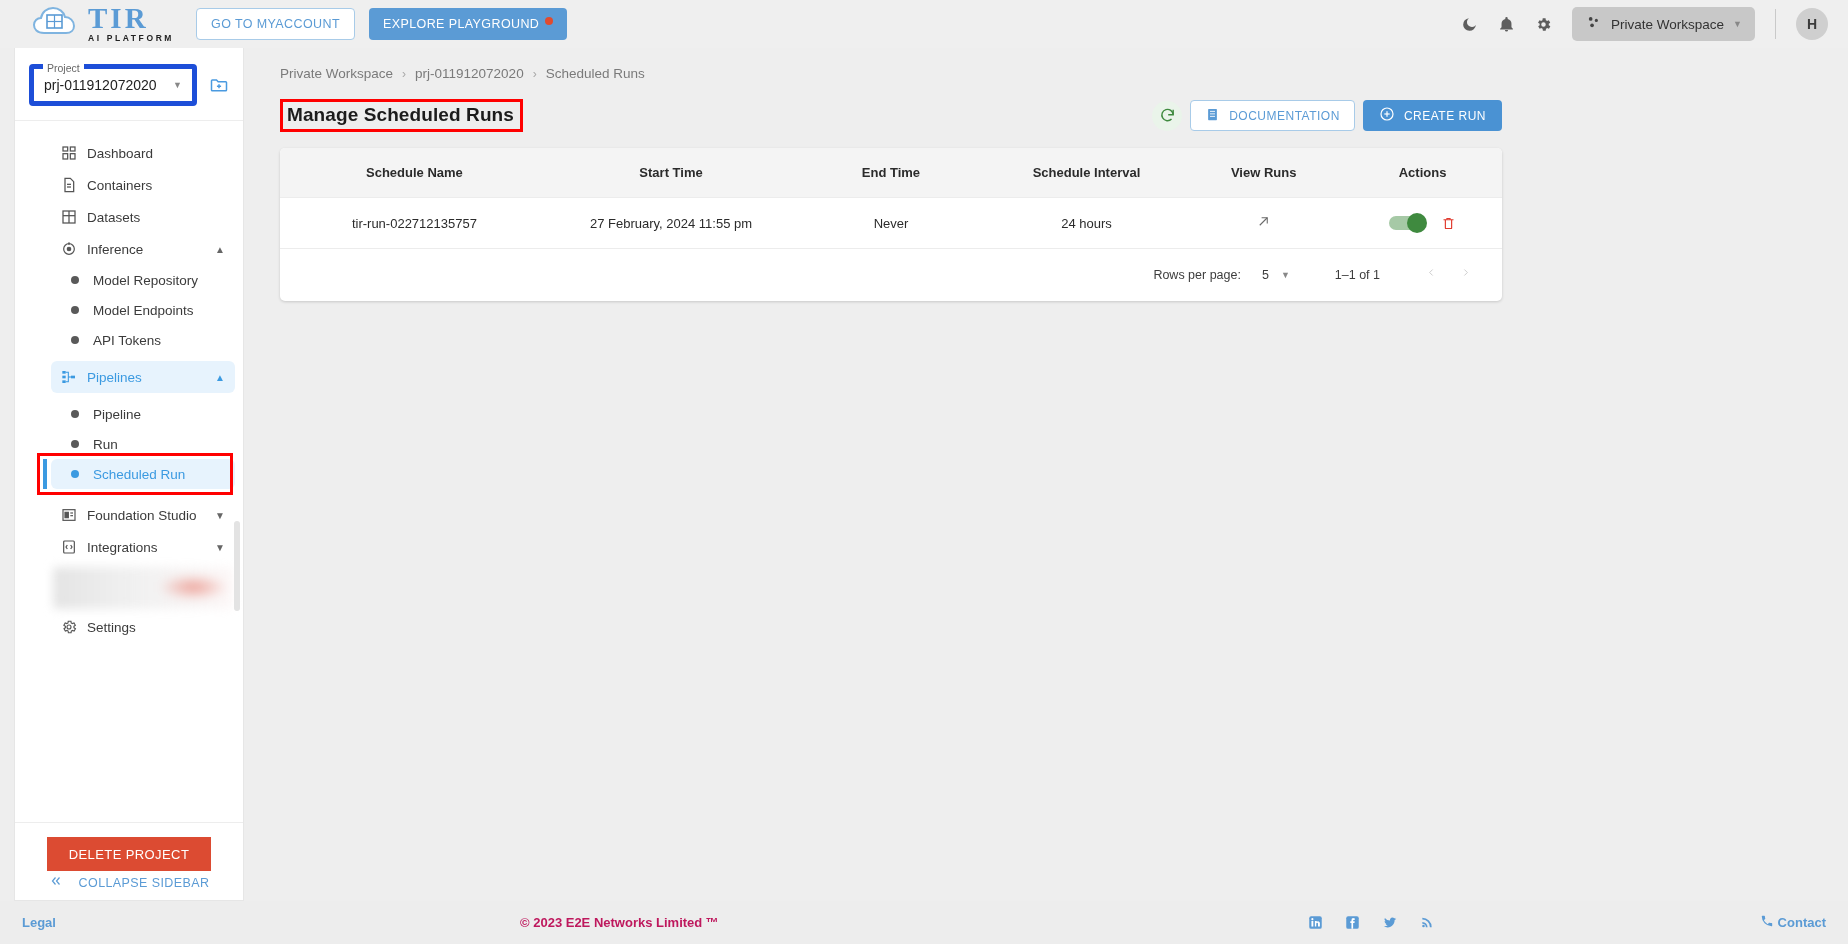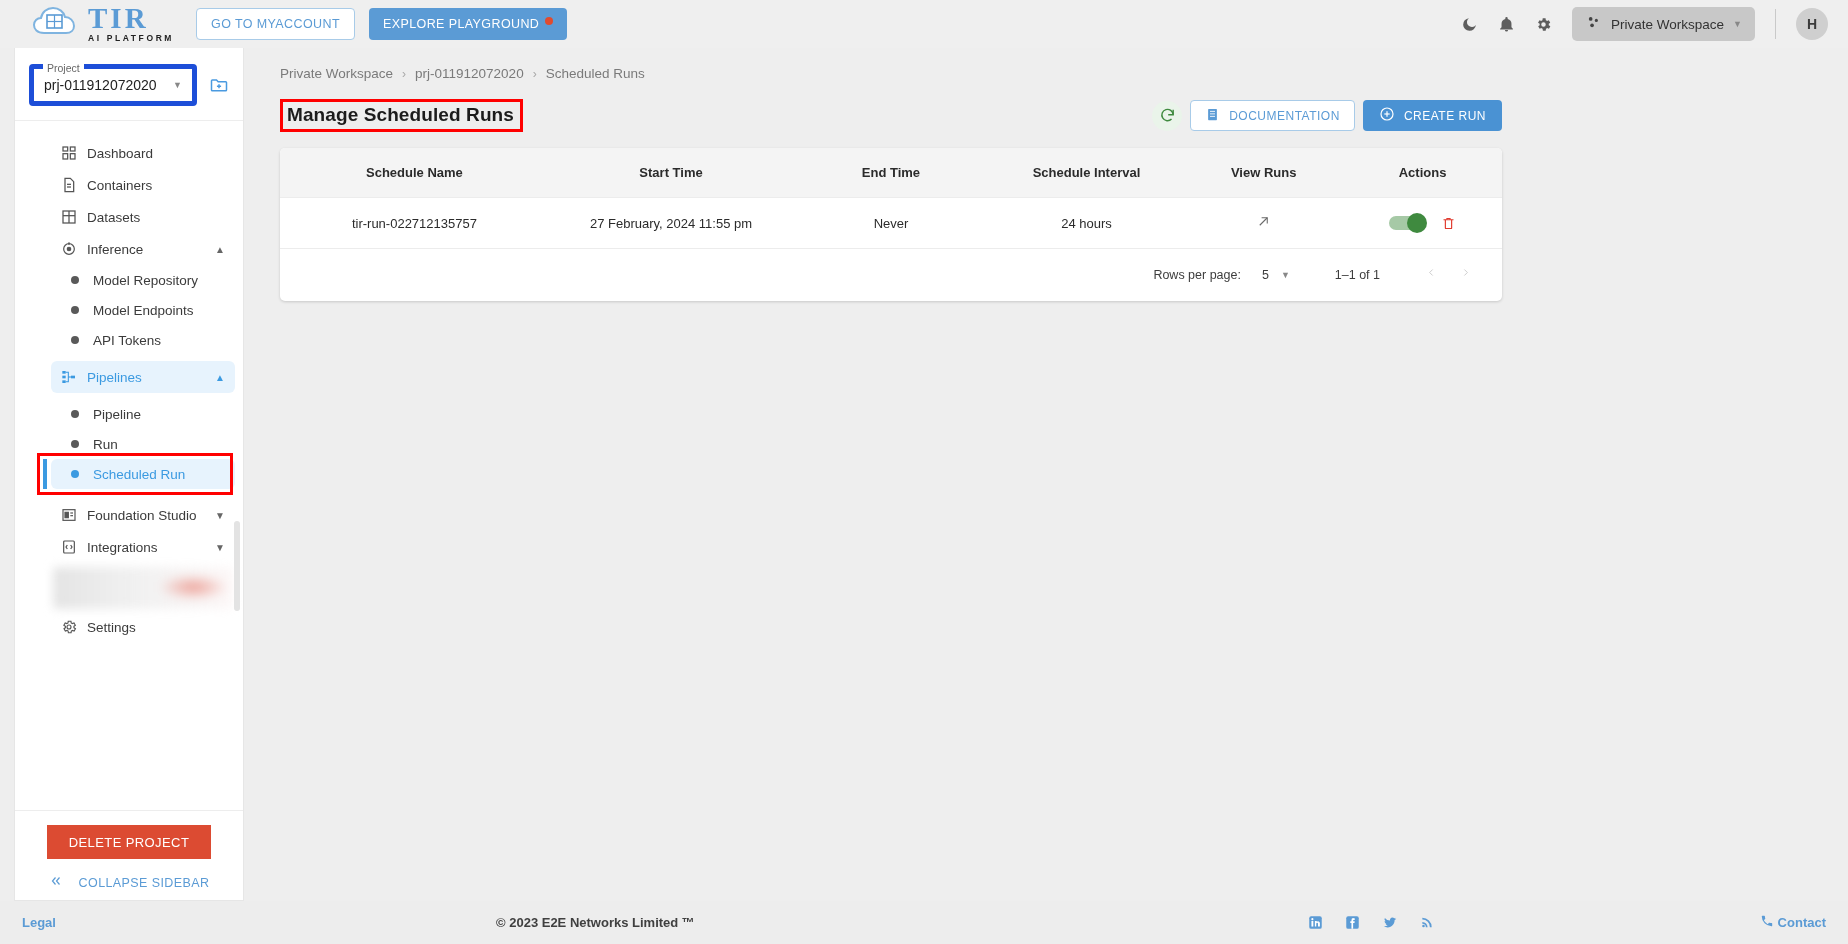--- a/index.html
+++ b/index.html
@@ -112,21 +112,21 @@
 
   .sidebar-bottom { border-top: 1px solid #ededed; padding: 14px 0 10px 0; }
   .delete-btn {
     display: block; margin: 0 auto; width: 164px; height: 34px;
     background: #dc4b32; color: #fff; border: none; border-radius: 0;
     font-size: 13px; letter-spacing: .4px; cursor: pointer;
     font-family: Liberation Sans, sans-serif;
   }
   .collapse {
     display: flex; align-items: center; justify-content: center; gap: 16px;
-    margin-top: 16px; color: #5b9bd5; font-size: 12.5px; letter-spacing: .4px; cursor: pointer;
+    margin-top: 4px; color: #5b9bd5; font-size: 12.5px; letter-spacing: .4px; cursor: pointer;
   }
 
   
   .main { position: absolute; top: 48px; left: 244px; right: 0; bottom: 43px; padding: 0 22px; }
   .breadcrumb { display: flex; align-items: center; gap: 9px; font-size: 13.5px; color: #7a7a7a; padding: 18px 0 0 14px; }
   .bc-sep { color: #a9a9a9; font-size: 12px; }
   .title-row { display: flex; align-items: center; margin: 18px 0 0 0; padding-left: 14px; }
   .page-title {
     font-size: 19px; font-weight: bold; color: #1c1c1c; letter-spacing: .1px;
     border: 3px solid #f00; padding: 2px 6px 3px 4px; display: inline-block;
@@ -181,21 +181,21 @@
   .range { margin: 0 34px 0 44px; }
   .pg-btn { color: #c4c4c4; padding: 0 12px; cursor: pointer; font-size: 17px; }
 
   
   .footer {
     position: absolute; bottom: 0; left: 0; width: 1848px; height: 43px;
     background: #ededed; display: flex; align-items: center; padding: 0 22px;
     font-size: 13px; color: #5b9bd5; font-weight: bold;
   }
   .footer-legal { cursor: pointer; }
-  .footer-copy { position: absolute; left: 496px; color: #404040; }
+  .footer-copy { position: absolute; left: 520px; color: #be185d; }
   .footer-right { margin-left: auto; display: flex; align-items: center; gap: 26px; }
   .socials { display: flex; align-items: center; gap: 22px; }
   .social { color: #5b9bd5; cursor: pointer; display: flex; }
   .contact { display: flex; align-items: center; gap: 4px; color: #5b9bd5; cursor: pointer; margin-left: 300px; }
 </style>
 </head>
 <body>
 
 <div class="app">
 

